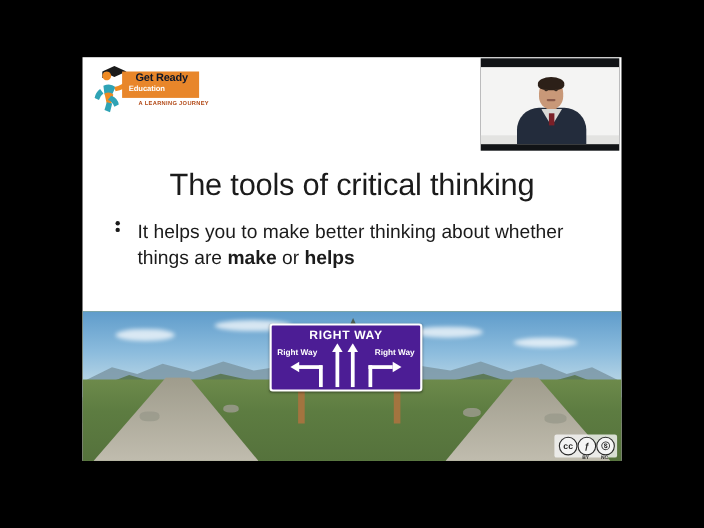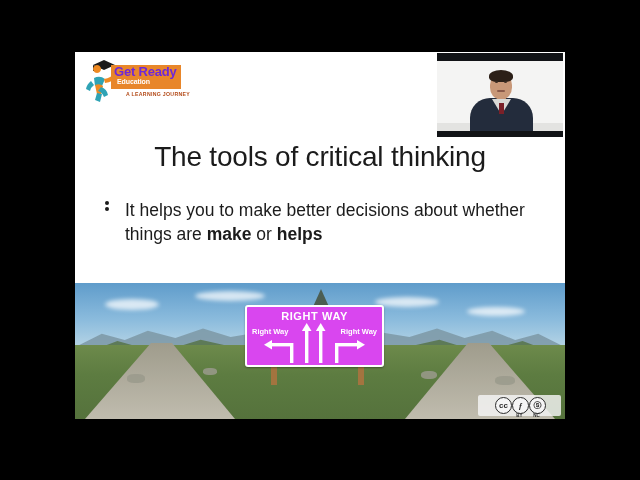--- a/index.html
+++ b/index.html
@@ -54,26 +54,27 @@
     top: 10px;
     width: 70px;
     height: 24px;
     background: #e8862a;
   }
   #logo-name {
     position: absolute;
     left: 30px;
     top: 10px;
     width: 66px;
-    color: #6d28d9;
-    font-size: 13px;
+    color: #0f172a;
+    font-size: 10px;
     font-weight: bold;
     letter-spacing: -0.2px;
     line-height: 13px;
     white-space: nowrap;
+    text-align: center;
   }
   #logo-sub {
     position: absolute;
     left: 33px;
     top: 23px;
     color: #ffffff;
     font-size: 7px;
     font-weight: bold;
     letter-spacing: -0.1px;
     white-space: nowrap;
@@ -184,21 +185,21 @@
     width: 8px;
     height: 2px;
     background: #8a5a4a;
     border-radius: 2px;
   }
 
   
   #title {
     position: absolute;
     left: 0px;
-    top: 88px;
+    top: 99px;
     width: 490px;
     text-align: center;
     font-size: 28px;
     font-weight: 400;
     color: #1b1b1b;
     letter-spacing: -0.2px;
     line-height: 34px;
   }
 
   
@@ -322,25 +323,24 @@
     background: #a3743f;
   }
   #sign-post-l { left: 196px; }
   #sign-post-r { left: 283px; }
   #sign {
     position: absolute;
     left: 170px;
     top: 11px;
     width: 135px;
     height: 58px;
-    background: #d946ef;
+    background: #4c1d95;
     border: 2px solid #ffffff;
     border-radius: 3px;
     box-shadow: 0 1px 2px rgba(0,0,0,0.35);
-    margin-top: 11px;
   }
   #sign-title {
     position: absolute;
     left: 0; top: 3px;
     width: 135px;
     text-align: center;
     color: #ffffff;
     font-size: 11px;
     font-weight: bold;
     letter-spacing: 0.6px;
@@ -358,21 +358,21 @@
 
   
   #cc {
     position: absolute;
     right: 4px;
     bottom: 3px;
     display: flex;
     gap: 2px;
     align-items: center;
     background: rgba(245,245,245,0.82);
-    padding: 2px 17px;
+    padding: 2px 4px;
     border-radius: 2px;
   }
   .cc-badge {
     position: relative;
     width: 15px;
     height: 15px;
     border-radius: 50%;
     background: #f5f5f5;
     border: 1.4px solid #2b2b2b;
     color: #2b2b2b;
@@ -434,21 +434,21 @@
     </div>
 
     <div id="title">The tools of critical thinking</div>
 
     <div id="bullets">
       <div class="bullet">
         <span class="bullet-dot"></span>
       </div>
       <div class="bullet">
         <span class="bullet-dot"></span>
-        <span id="b1"><span>It helps you to make better decisions about whether things are </span><b>make</b><span> or </span><b>helps</b></span>
+        <span id="b1"><span>It helps you to make better thinking about whether things are </span><b>make</b><span> or </span><b>helps</b></span>
       </div>
     </div>
 
     <div id="photo">
       <div id="sky"></div>
       <div class="cloud" style="left:30px;top:16px;width:54px;height:11px;"></div>
       <div class="cloud" style="left:120px;top:8px;width:70px;height:10px;"></div>
       <div class="cloud" style="left:300px;top:14px;width:64px;height:10px;"></div>
       <div class="cloud" style="left:392px;top:24px;width:58px;height:9px;"></div>
       <div class="cloud" style="left:205px;top:30px;width:80px;height:9px;"></div>

